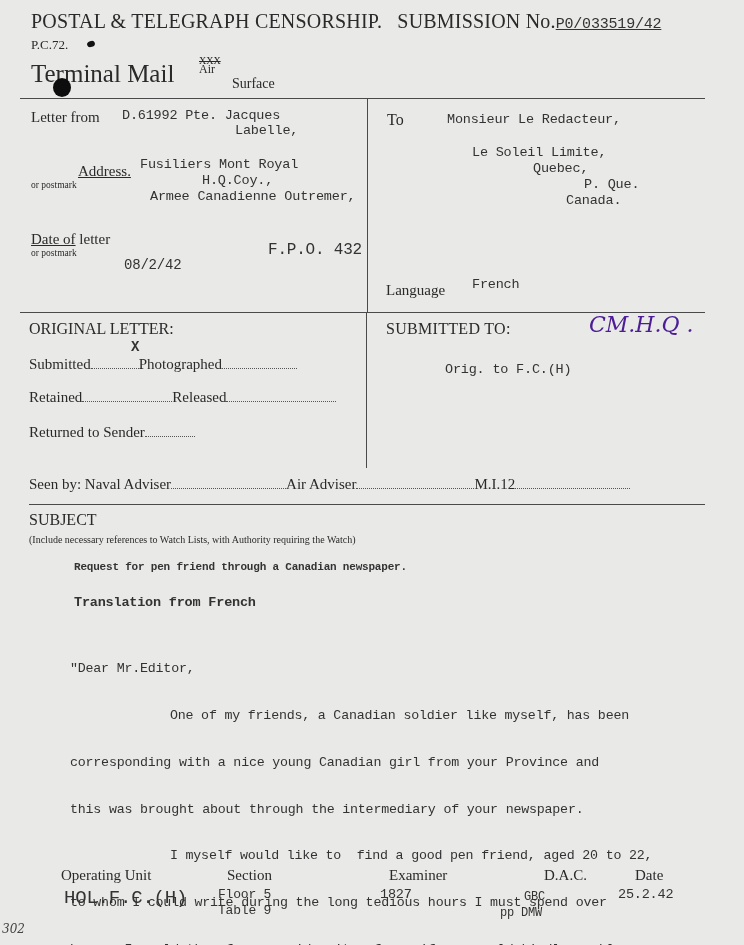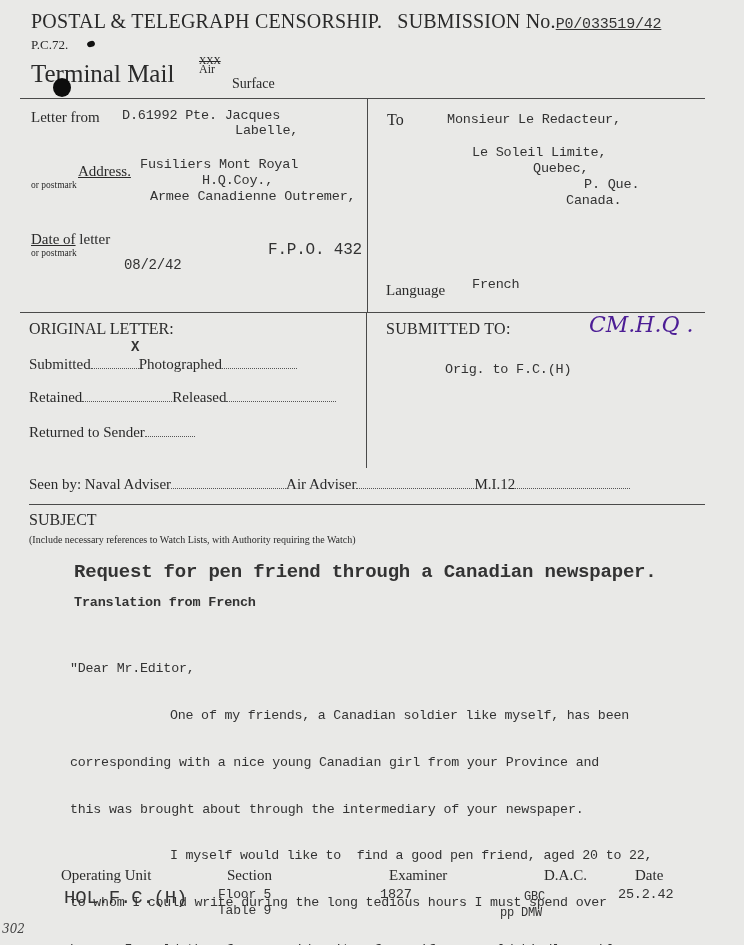--- a/index.html
+++ b/index.html
@@ -90,21 +90,21 @@
 <div class="abs type" style="left:445px;top:362px;font-size:13.5px;">Orig. to F.C.(H)</div>
 
 <div class="abs serif" style="left:29px;top:476px;font-size:15px;">
   <span>Seen by: Naval Adviser</span><span class="dots" style="width:115px;"></span><span>Air Adviser</span><span class="dots" style="width:118px;"></span><span>M.I.12</span><span class="dots" style="width:115px;"></span>
 </div>
 
 <div class="hline" style="left:29px;top:504px;width:676px;"></div>
 
 <div class="abs serif" style="left:29px;top:511px;font-size:16px;">SUBJECT</div>
 <div class="abs serif" style="left:29px;top:534px;font-size:10px;">(Include necessary references to Watch Lists, with Authority requiring the Watch)</div>
-<div class="abs type" style="left:74px;top:561px;font-size:19px;font-weight:bold;">Request for pen friend through a Canadian newspaper.</div>
+<div class="abs type" style="left:74px;top:561px;font-size:11px;font-weight:bold;">Request for pen friend through a Canadian newspaper.</div>
 <div class="abs type" style="left:74px;top:595px;font-size:13.5px;font-weight:bold;text-align:right;">Translation from French</div>
 
 <div class="abs type" style="left:70px;top:630px;font-size:13.3px;line-height:15.6px;white-space:pre;">
   <div>"Dear Mr.Editor,</div>
   <div style="padding-left:100px;">One of my friends, a Canadian soldier like myself, has been</div>
   <div>corresponding with a nice young Canadian girl from your Province and</div>
   <div>this was brought about through the intermediary of your newspaper.</div>
   <div style="padding-left:100px;">I myself would like to  find a good pen friend, aged 20 to 22,</div>
   <div>to whom I could write during the long tedious hours I must spend over</div>
   <div>here.  I would therefore consider it a favor if you would kindly enable</div>

